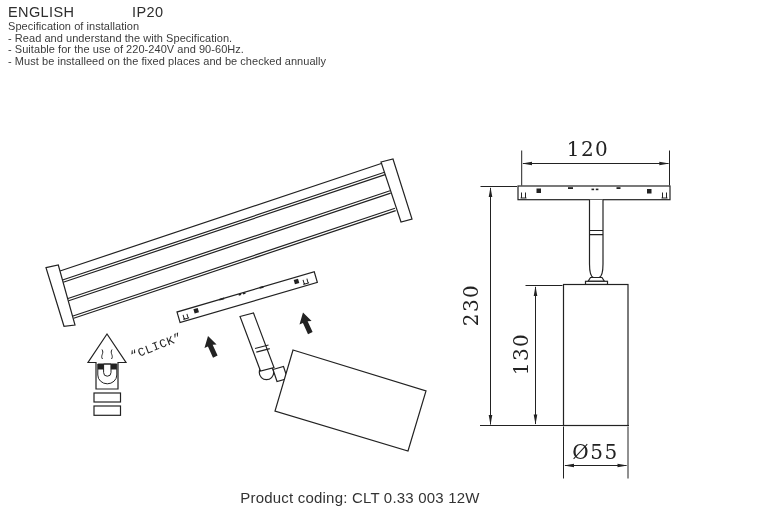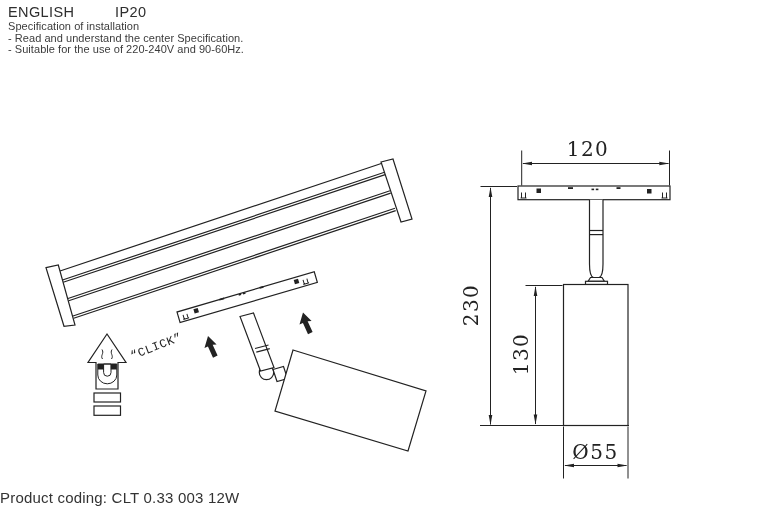--- a/index.html
+++ b/index.html
@@ -1,28 +1,28 @@
 <!DOCTYPE html>
 <html><head>
 <meta charset="utf-8">
 <style>
   html,body{margin:0;padding:0;background:#fff;}
   .page{
     position:relative;width:768px;height:530px;background:#ffffff;
-    font-family:"Liberation Sans",sans-serif;overflow:hidden;
+    font-family:"Liberation Sans",sans-serif;overflow:hidden;border-radius:19px;
   }
   .hdr{position:absolute;top:4px;font-size:14.5px;color:#2e2e2e;letter-spacing:0.4px;}
   .hdr-lang{left:8px;}
-  .hdr-ip{left:115px;}
+  .hdr-ip{left:132px;}
   .instructions{
     position:absolute;left:8px;top:21px;width:420px;
     font-size:11px;line-height:11.7px;color:#3c3c3c;letter-spacing:0.05px;
   }
   .footer-coding{
-    position:absolute;left:0;top:489px;width:720px;text-align:left;
+    position:absolute;left:0;top:489px;width:720px;text-align:center;
     font-size:15px;color:#333333;letter-spacing:0.2px;
   }
   svg.diagram{position:absolute;left:0;top:0;width:768px;height:530px;}
   .ln{stroke:#222222;stroke-width:1.2;fill:none;stroke-linecap:butt;}
   .fw{fill:#ffffff;stroke:#222222;stroke-width:1.2;}
   .thin{stroke:#222222;stroke-width:1;fill:none;}
   .blk{fill:#222222;stroke:none;}
   .dimtext{font-family:"DejaVu Serif","Liberation Serif",serif;font-size:20px;
            letter-spacing:1.5px;fill:#222222;}
   .clicktext{font-family:"Liberation Mono","DejaVu Sans Mono",monospace;
@@ -31,22 +31,23 @@
 </head>
 <body>
 
 <div class="page">
 
   <div class="hdr hdr-lang">ENGLISH</div>
   <div class="hdr hdr-ip">IP20</div>
 
   <div class="instructions">
     <div>Specification of installation</div>
-    <div>- Read and understand the center Specification.</div>
+    <div>- Read and understand the with Specification.</div>
     <div>- Suitable for the use of 220-240V and 90-60Hz.</div>
+    <div>- Must be installeed on the fixed places and be checked annually</div>
   </div>
 
   <svg class="diagram" viewBox="0 0 768 530">
 
     <g>
 
       <g>
         <polygon class="fw" points="46,267.7 58.3,265 75,325 64,326.3"></polygon>
         <polygon class="fw" points="381,162 393,159 412,219 401,222"></polygon>
         <line class="ln" x1="60" y1="271" x2="382" y2="163.3"></line>

